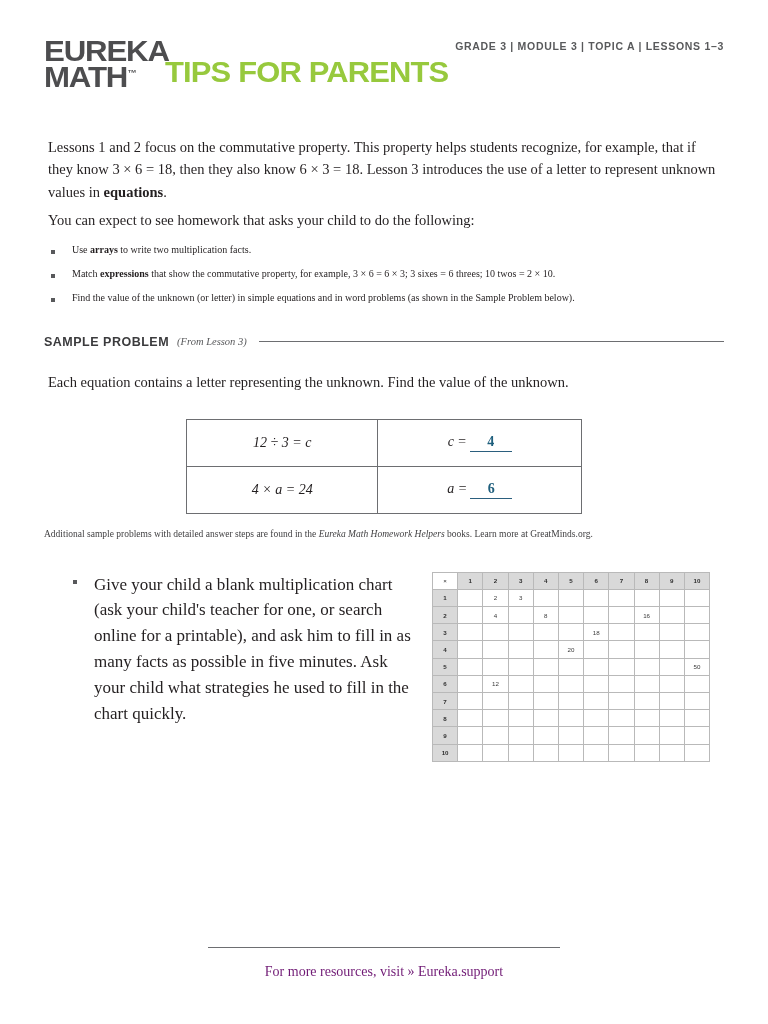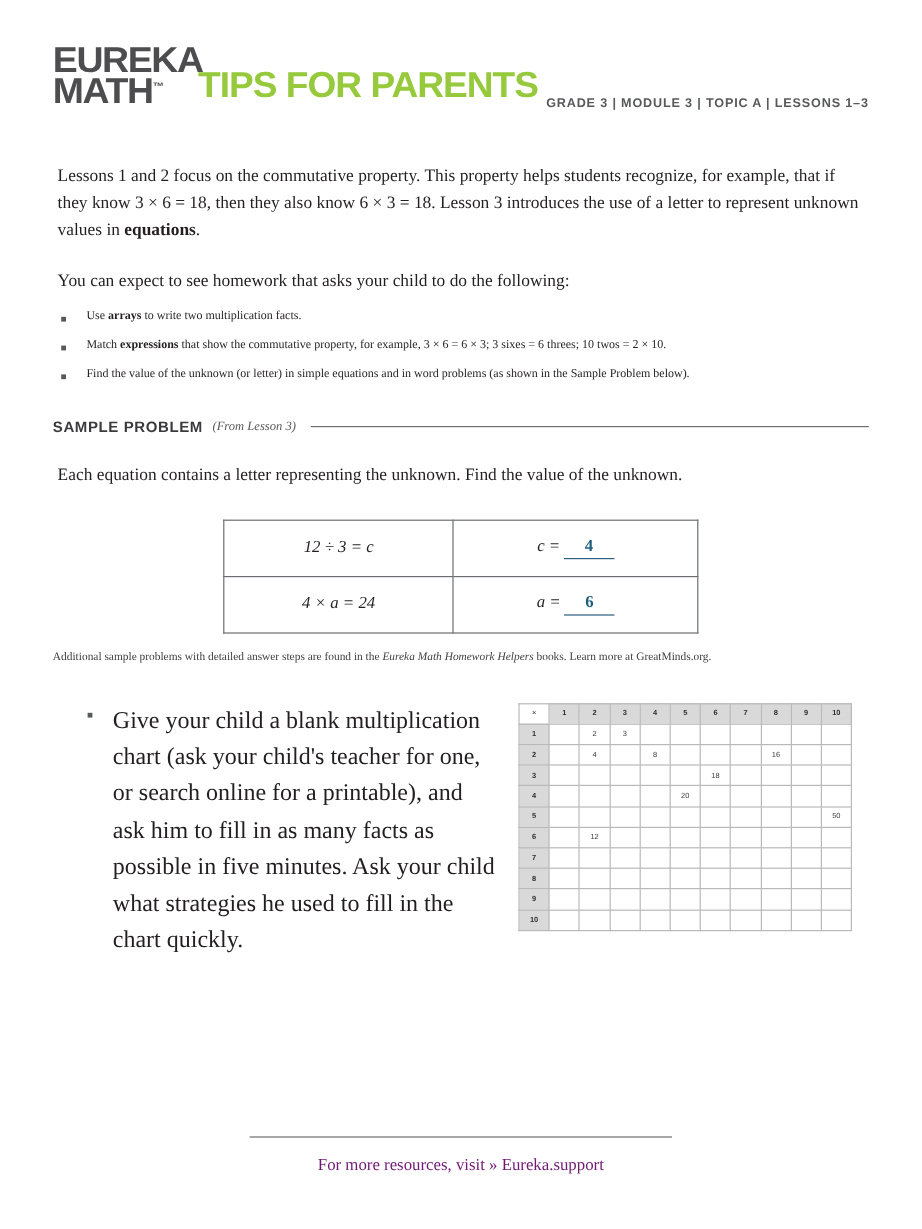--- a/index.html
+++ b/index.html
@@ -32,21 +32,20 @@
   .meta-line {
     position: absolute;
     right: 0;
     top: 40px;
     font-family: "Liberation Sans", sans-serif;
     font-size: 10.5px;
     font-weight: bold;
     letter-spacing: 0.7px;
     color: #58595b;
     white-space: nowrap;
-    margin-top: 40px;
   }
   .logo-block {
     position: absolute;
     left: 0;
     top: 38px;
     display: flex;
     align-items: flex-end;
   }
   .logo-stack {
     display: flex;
@@ -113,21 +112,21 @@
     margin-left: 12px;
   }
 
   
   p.body {
     font-size: 14.5px;
     line-height: 1.55;
     margin: 22px 0 0 4px;
     color: #231f20;
   }
-  p.body.tight { margin-top: 20px; }
+  p.body.tight { margin-top: 6px; }
   ul.bullets {
     list-style: none;
     margin: 10px 0 0 4px;
     padding: 0;
   }
   ul.bullets li {
     position: relative;
     padding-left: 24px;
     font-size: 10px;
     line-height: 1.5;
@@ -187,21 +186,21 @@
     margin-top: 30px;
   }
   .help-text {
     width: 370px;
     flex: 0 0 370px;
     padding-left: 22px;
     box-sizing: border-box;
   }
   .help-text ul { margin-top: 0; }
   .help-text ul.bullets li {
-    font-size: 20px;
+    font-size: 17px;
     line-height: 1.52;
     margin-bottom: 0;
   }
 
   
   .chart-wrap {
     margin-left: 18px;
     flex: 0 0 auto;
   }
   table.mult {

